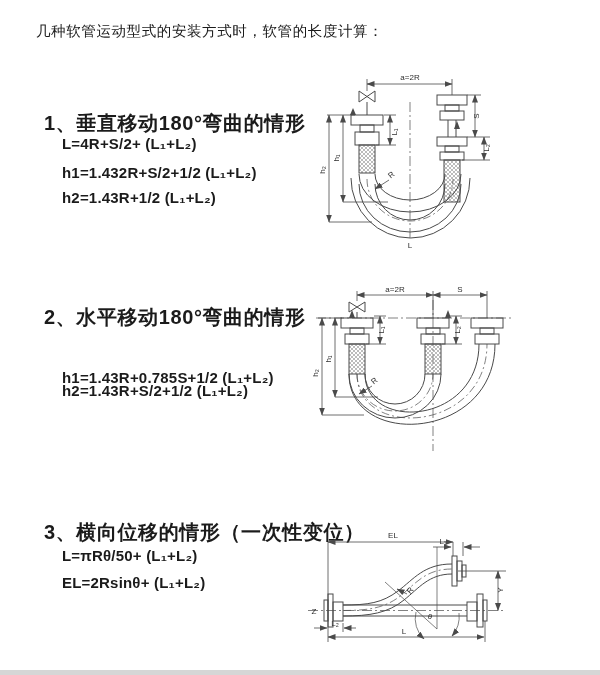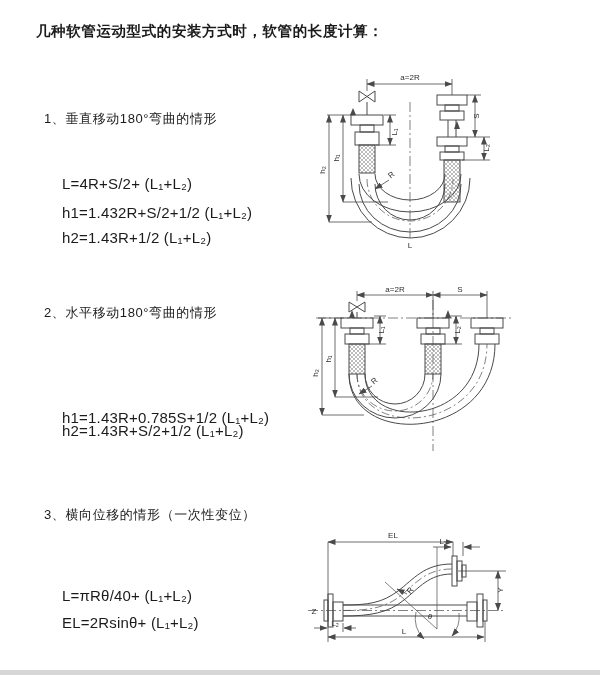--- a/index.html
+++ b/index.html
@@ -3,29 +3,29 @@
 <meta charset="utf-8">
 <style>
   html,body { margin:0; padding:0; background:#e8e8e8; }
   .page {
     position:relative; width:600px; height:675px; background:#ffffff;
     font-family:"Liberation Sans", sans-serif; color:#1b1b1b; overflow:hidden;
     margin:0 auto;
   }
   .doc-title {
     position:absolute; left:36px; top:22px;
-    font-size:14.5px; font-weight:700; letter-spacing:0.6px; white-space:nowrap;
+    font-size:14.5px; font-weight:400; letter-spacing:0.6px; white-space:nowrap;
   }
   .sec-heading {
     position:absolute; left:44px;
-    font-size:13px; font-weight:400; letter-spacing:0.6px; white-space:nowrap;
+    font-size:20px; font-weight:700; letter-spacing:0.6px; white-space:nowrap;
   }
   .formula {
     position:absolute; left:62px;
-    font-size:15px; font-weight:400; letter-spacing:0.2px; white-space:nowrap;margin-top:40px;
+    font-size:15px; font-weight:700; letter-spacing:0.2px; white-space:nowrap;
   }
   .diagram { position:absolute; }
   svg { display:block; }
   svg text {
     font-family:"Liberation Sans", sans-serif;
     fill:#2e2e2e; stroke:none; font-size:8px;
   }
   .page-bottom-edge {
     position:absolute; left:0; bottom:0; width:600px; height:5px; background:#d6d6d6;
   }
@@ -39,22 +39,22 @@
 
   <div class="sec-heading" style="top:110px">1、垂直移动180°弯曲的情形</div>
   <div class="formula" style="top:135px">L=4R+S/2+ (L₁+L₂)</div>
   <div class="formula" style="top:164px">h1=1.432R+S/2+1/2 (L₁+L₂)</div>
   <div class="formula" style="top:189px">h2=1.43R+1/2 (L₁+L₂)</div>
 
   <div class="sec-heading" style="top:304px">2、水平移动180°弯曲的情形</div>
   <div class="formula" style="top:369px">h1=1.43R+0.785S+1/2 (L₁+L₂)</div>
   <div class="formula" style="top:382px">h2=1.43R+S/2+1/2 (L₁+L₂)</div>
 
-  <div class="sec-heading" style="top:506px">3、横向位移的情形（一次性变位）</div>
-  <div class="formula" style="top:547px">L=πRθ/40+ (L₁+L₂)</div>
+  <div class="sec-heading" style="top:519px">3、横向位移的情形（一次性变位）</div>
+  <div class="formula" style="top:547px">L=πRθ/50+ (L₁+L₂)</div>
   <div class="formula" style="top:574px">EL=2Rsinθ+ (L₁+L₂)</div>
 
   <div class="diagram" style="left:300px; top:66px">
     <svg width="290" height="195" viewBox="0 0 290 195">
       <defs>
         <pattern id="braidA" width="4" height="4" patternUnits="userSpaceOnUse">
           <path d="M0,4 L4,0 M0,0 L4,4" stroke="#8f8f8f" stroke-width="0.6"></path>
         </pattern>
         <marker id="arwA" viewBox="0 0 8 6" markerWidth="8" markerHeight="6" refX="7.5" refY="3" orient="auto-start-reverse" markerUnits="userSpaceOnUse">
           <path d="M0,0 L8,3 L0,6 Z" fill="#4a4a4a"></path>

